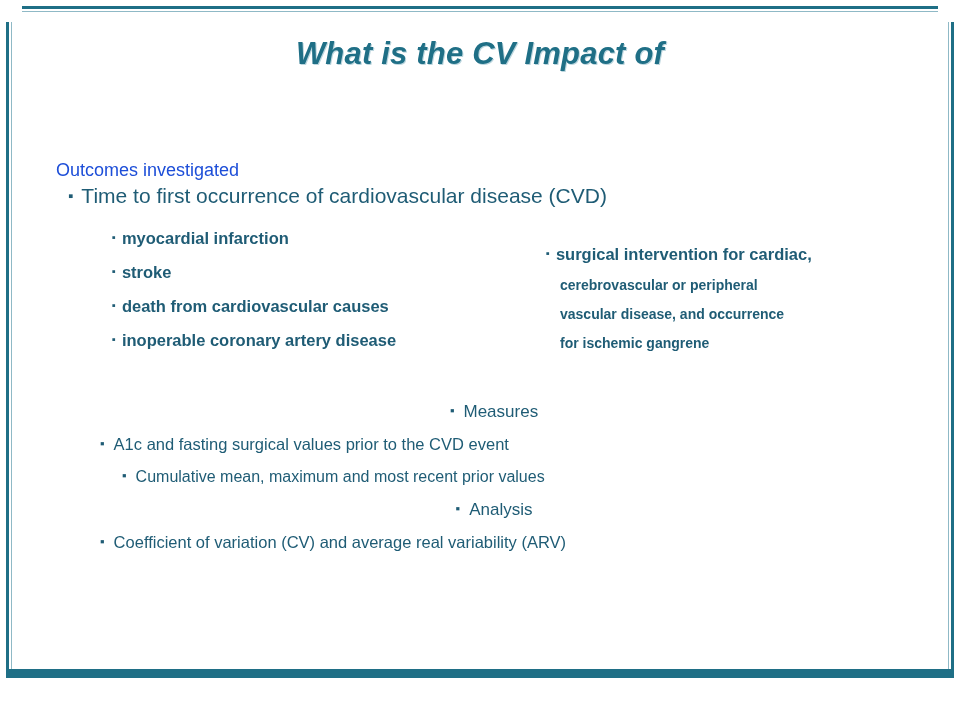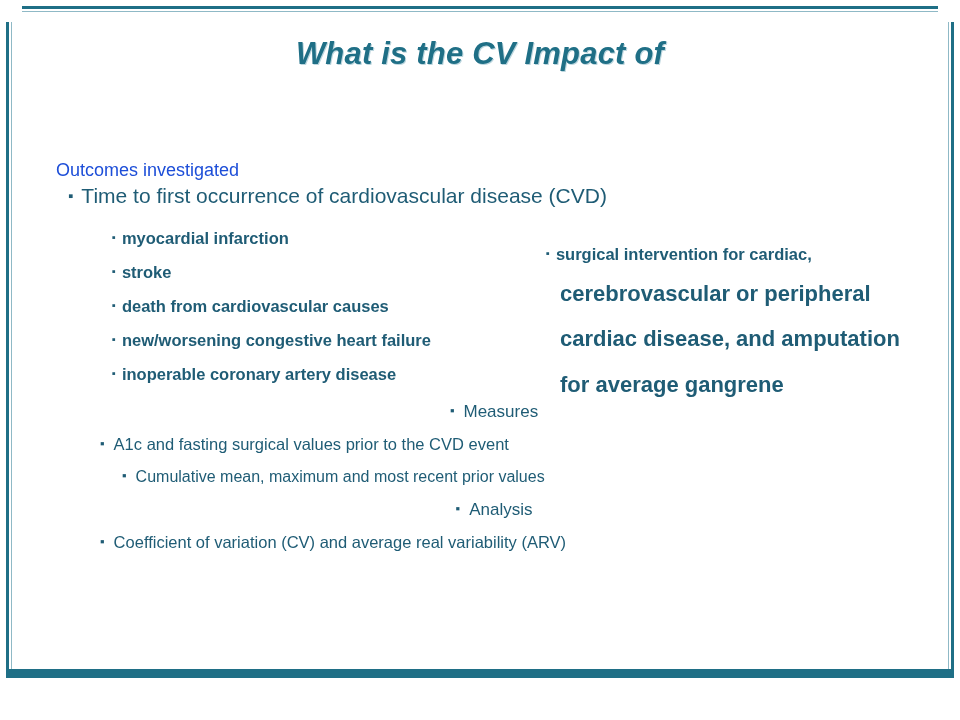--- a/index.html
+++ b/index.html
@@ -124,21 +124,21 @@
     line-height: 2.07;
     white-space: nowrap;
   }
   .sub .dot {
     font-size: 11px;
     margin-right: 6px;
     position: relative;
     top: -3px;
   }
   .cont {
-    font-size: 22px;
+    font-size: 14px;
     color: #1f5c75;
     line-height: 2.07;
     white-space: nowrap;
     padding-left: 14px;
   }
   .lvl1b {
     font-size: 17px;
     color: #1f5c75;
     line-height: 1.5;
     padding-left: 6px;
@@ -187,28 +187,27 @@
 
     <div class="lvl1">
       <span class="bullet">▪</span><span>Time to first occurrence of cardiovascular disease (CVD)</span>
     </div>
 
     <div class="two-col">
       <div class="col-left">
         <div class="sub"><span class="dot">▪</span><span>myocardial infarction</span></div>
         <div class="sub"><span class="dot">▪</span><span>stroke</span></div>
         <div class="sub"><span class="dot">▪</span><span>death from cardiovascular causes</span></div>
-        <div class="sub"><span class="dot">▪</span><span>new/worsening congestive heart failure</span></div>
         <div class="sub"><span class="dot">▪</span><span>inoperable coronary artery disease</span></div>
       </div>
       <div class="col-right">
         <div class="sub"><span class="dot">▪</span><span>surgical intervention for cardiac,</span></div>
         <div class="cont">cerebrovascular or peripheral</div>
-        <div class="cont">cardiac disease, and amputation</div>
-        <div class="cont">for average gangrene</div>
+        <div class="cont">vascular disease, and occurrence</div>
+        <div class="cont">for ischemic gangrene</div>
       </div>
     </div>
 
     <div class="lvl1b">
       <span class="sq">▪</span><span>Measures</span>
     </div>
 
     <div class="lvl2">
       <span class="sq">▪</span><span>A1c and fasting surgical values prior to the CVD event</span>
     </div>

